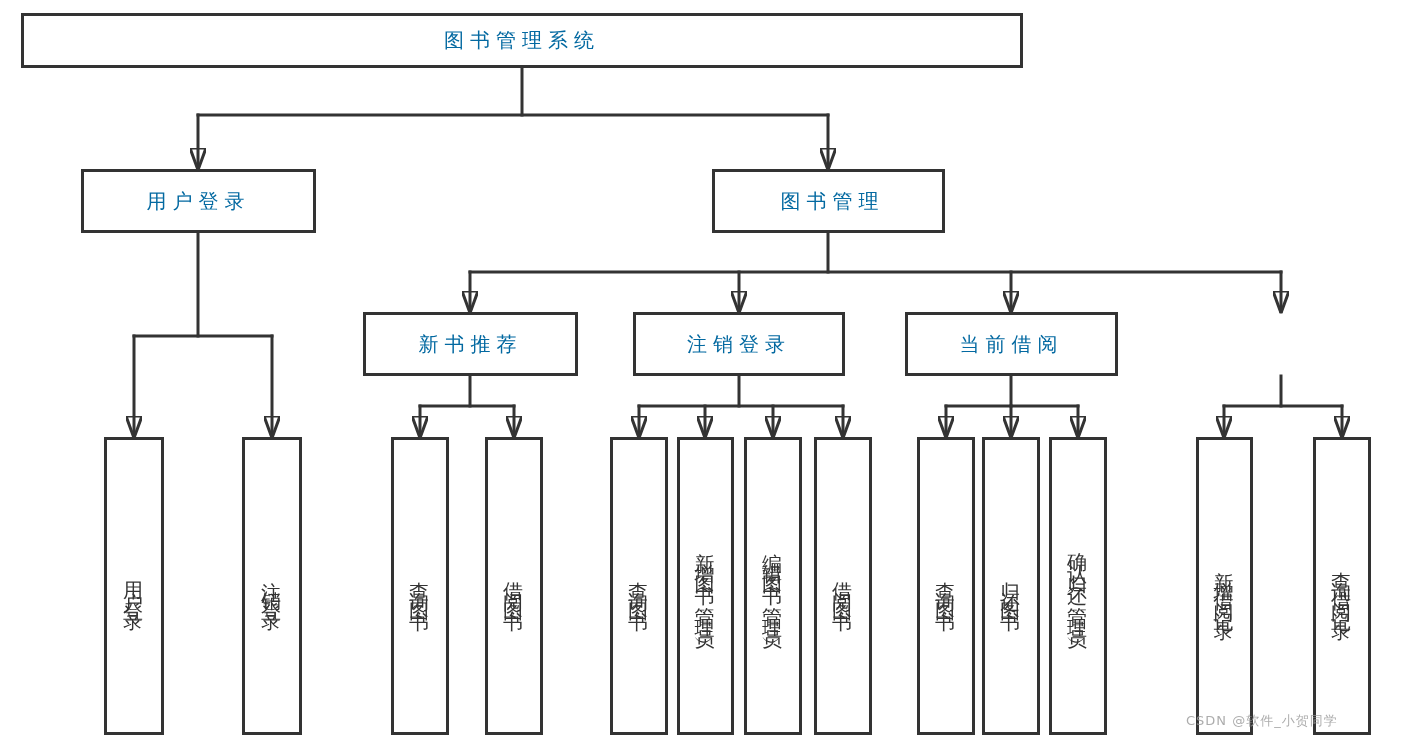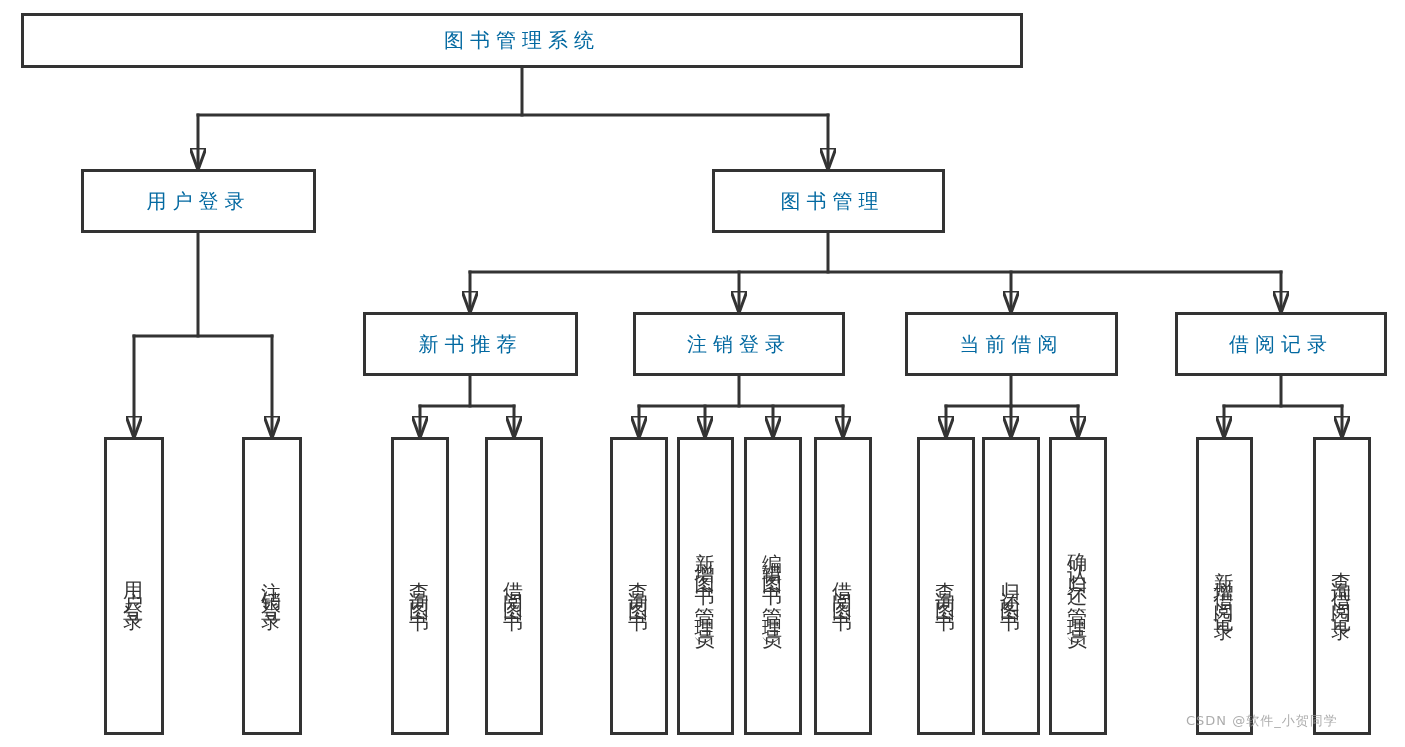--- a/index.html
+++ b/index.html
@@ -114,23 +114,20 @@
 
   <div class="box" style="left:363px;top:312px;width:215px;height:64px;">
     <span class="hlabel">新书推荐</span>
   </div>
   <div class="box" style="left:633px;top:312px;width:212px;height:64px;">
     <span class="hlabel">注销登录</span>
   </div>
   <div class="box" style="left:905px;top:312px;width:213px;height:64px;">
     <span class="hlabel">当前借阅</span>
   </div>
-  <div class="box" style="left:1175px;top:312px;width:212px;height:64px;">
-    <span class="hlabel">借阅记录</span>
-  </div>
 
   <div class="box" style="left:104px;top:437px;width:60px;height:298px;">
     <span class="vlabel">用户登录</span>
   </div>
   <div class="box" style="left:242px;top:437px;width:60px;height:298px;">
     <span class="vlabel">注销登录</span>
   </div>
 
   <div class="box" style="left:391px;top:437px;width:58px;height:298px;">
     <span class="vlabel">查询图书</span>

